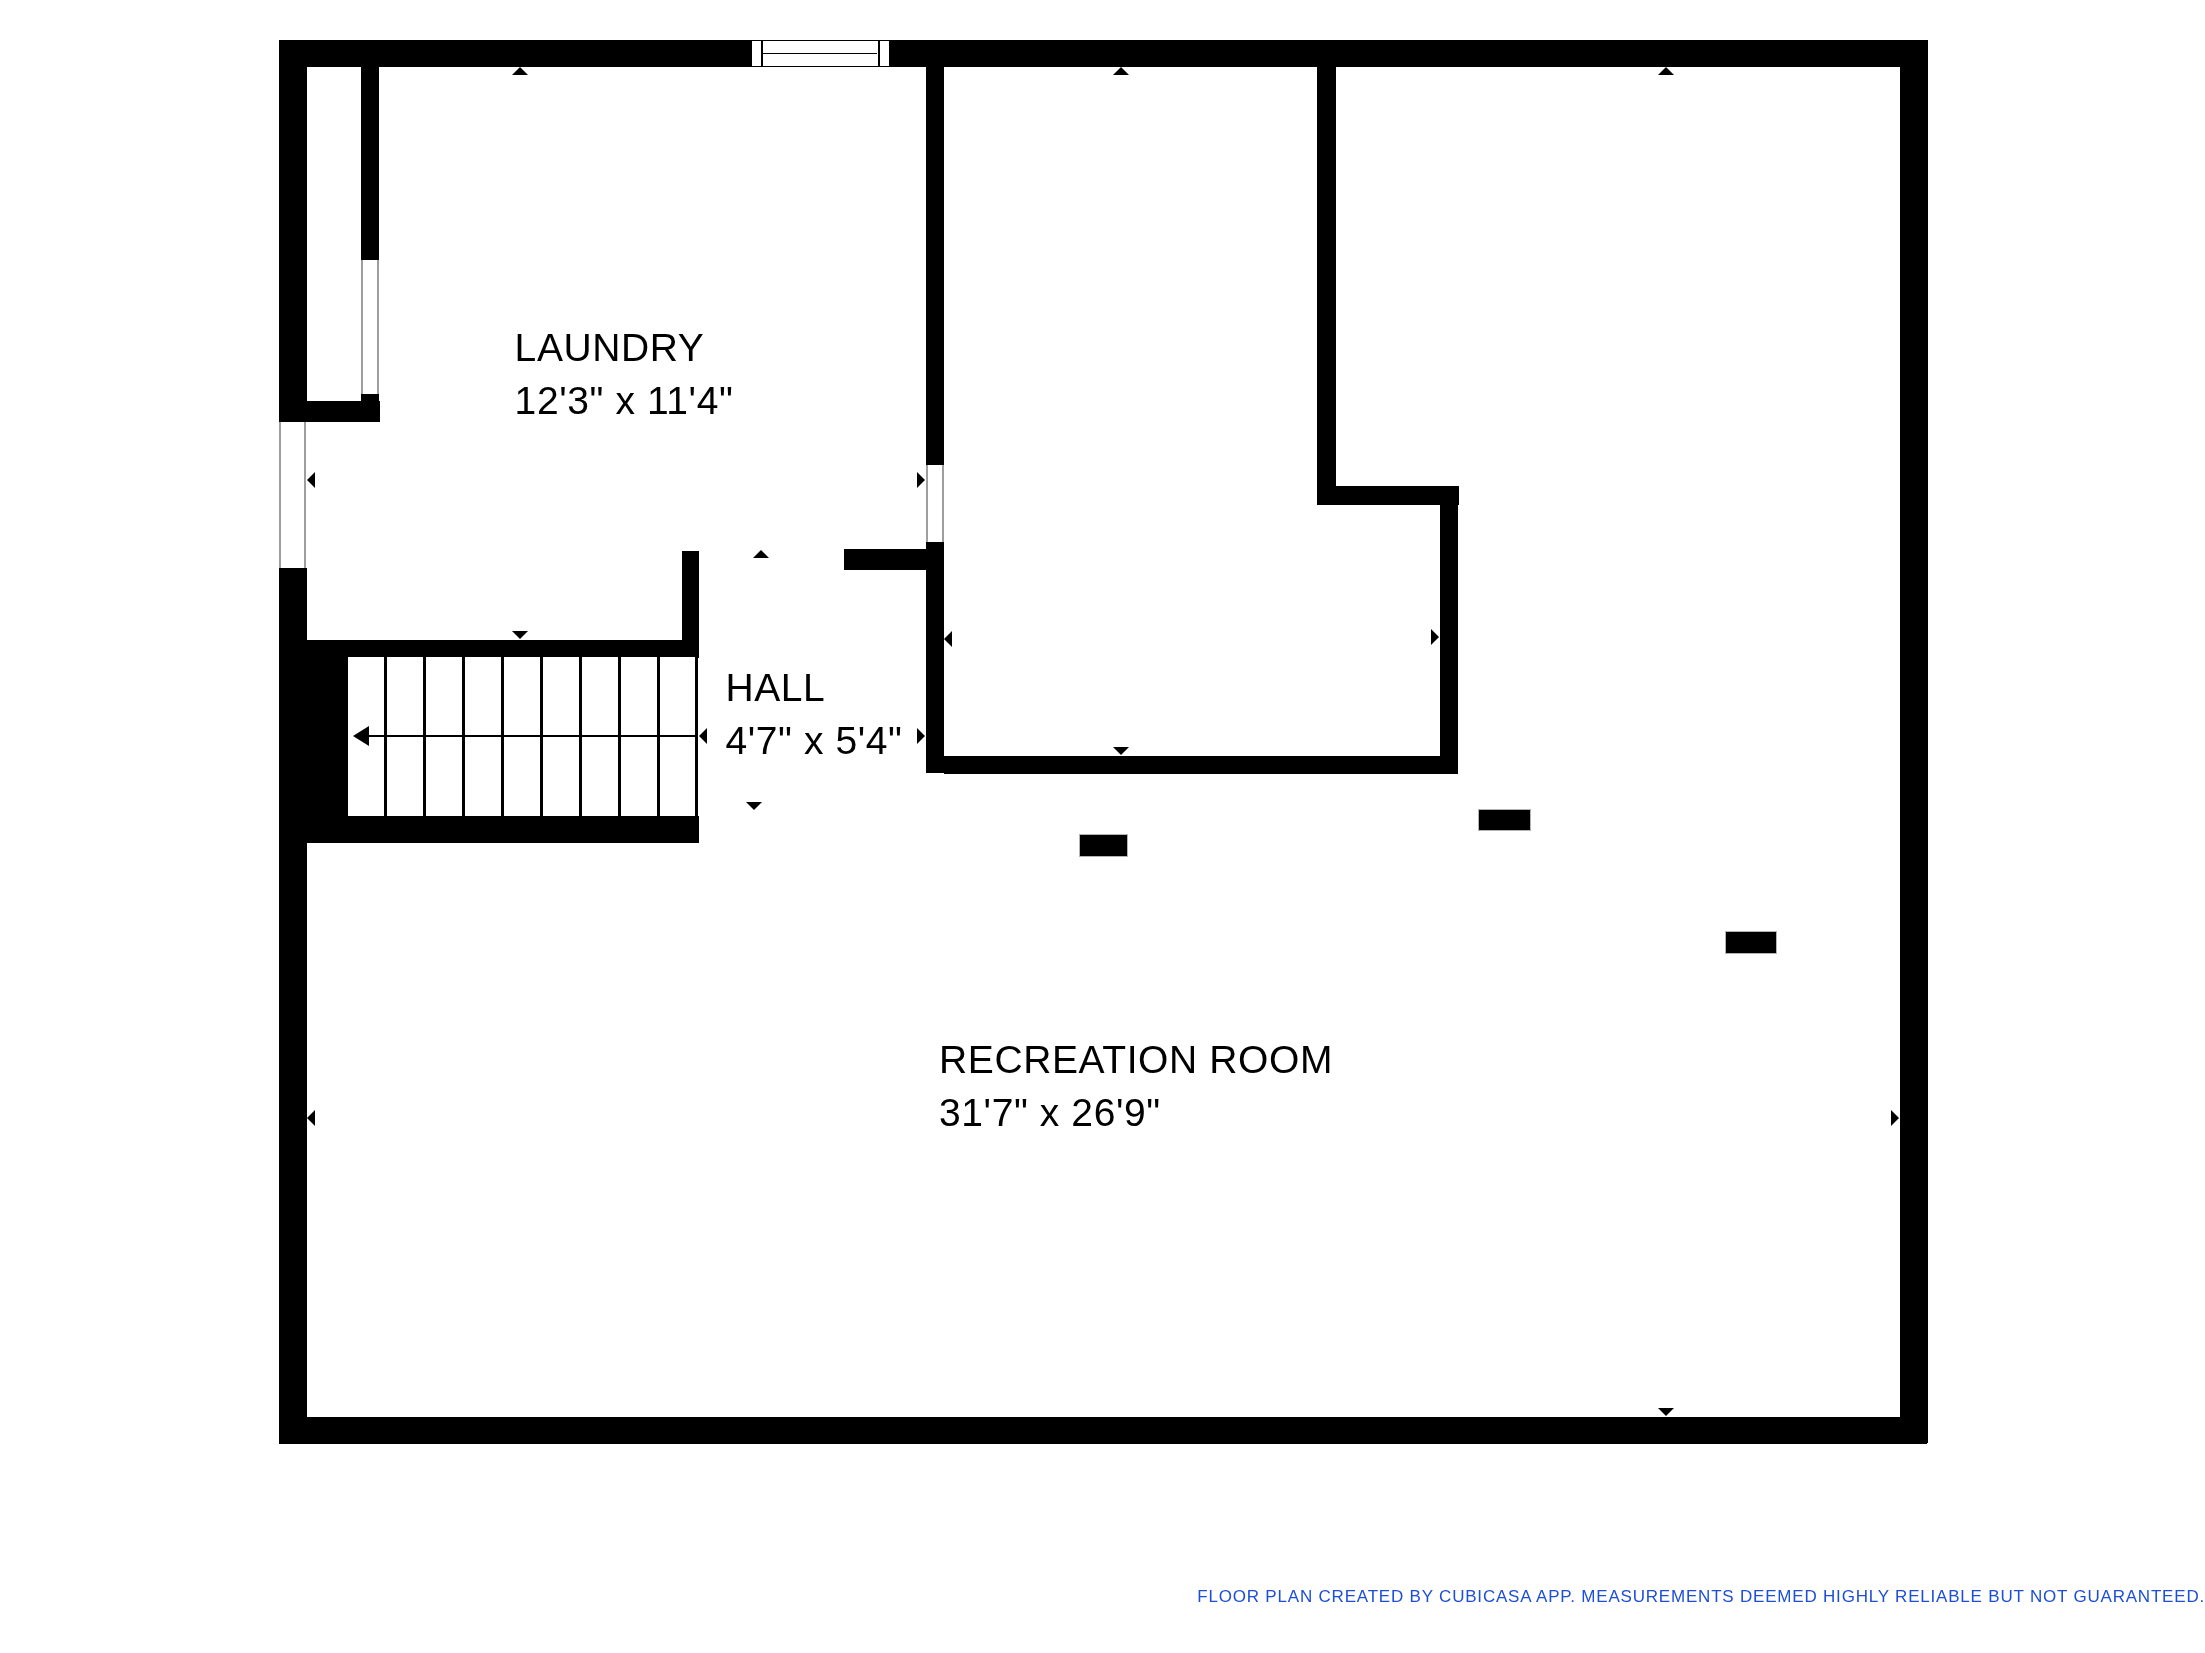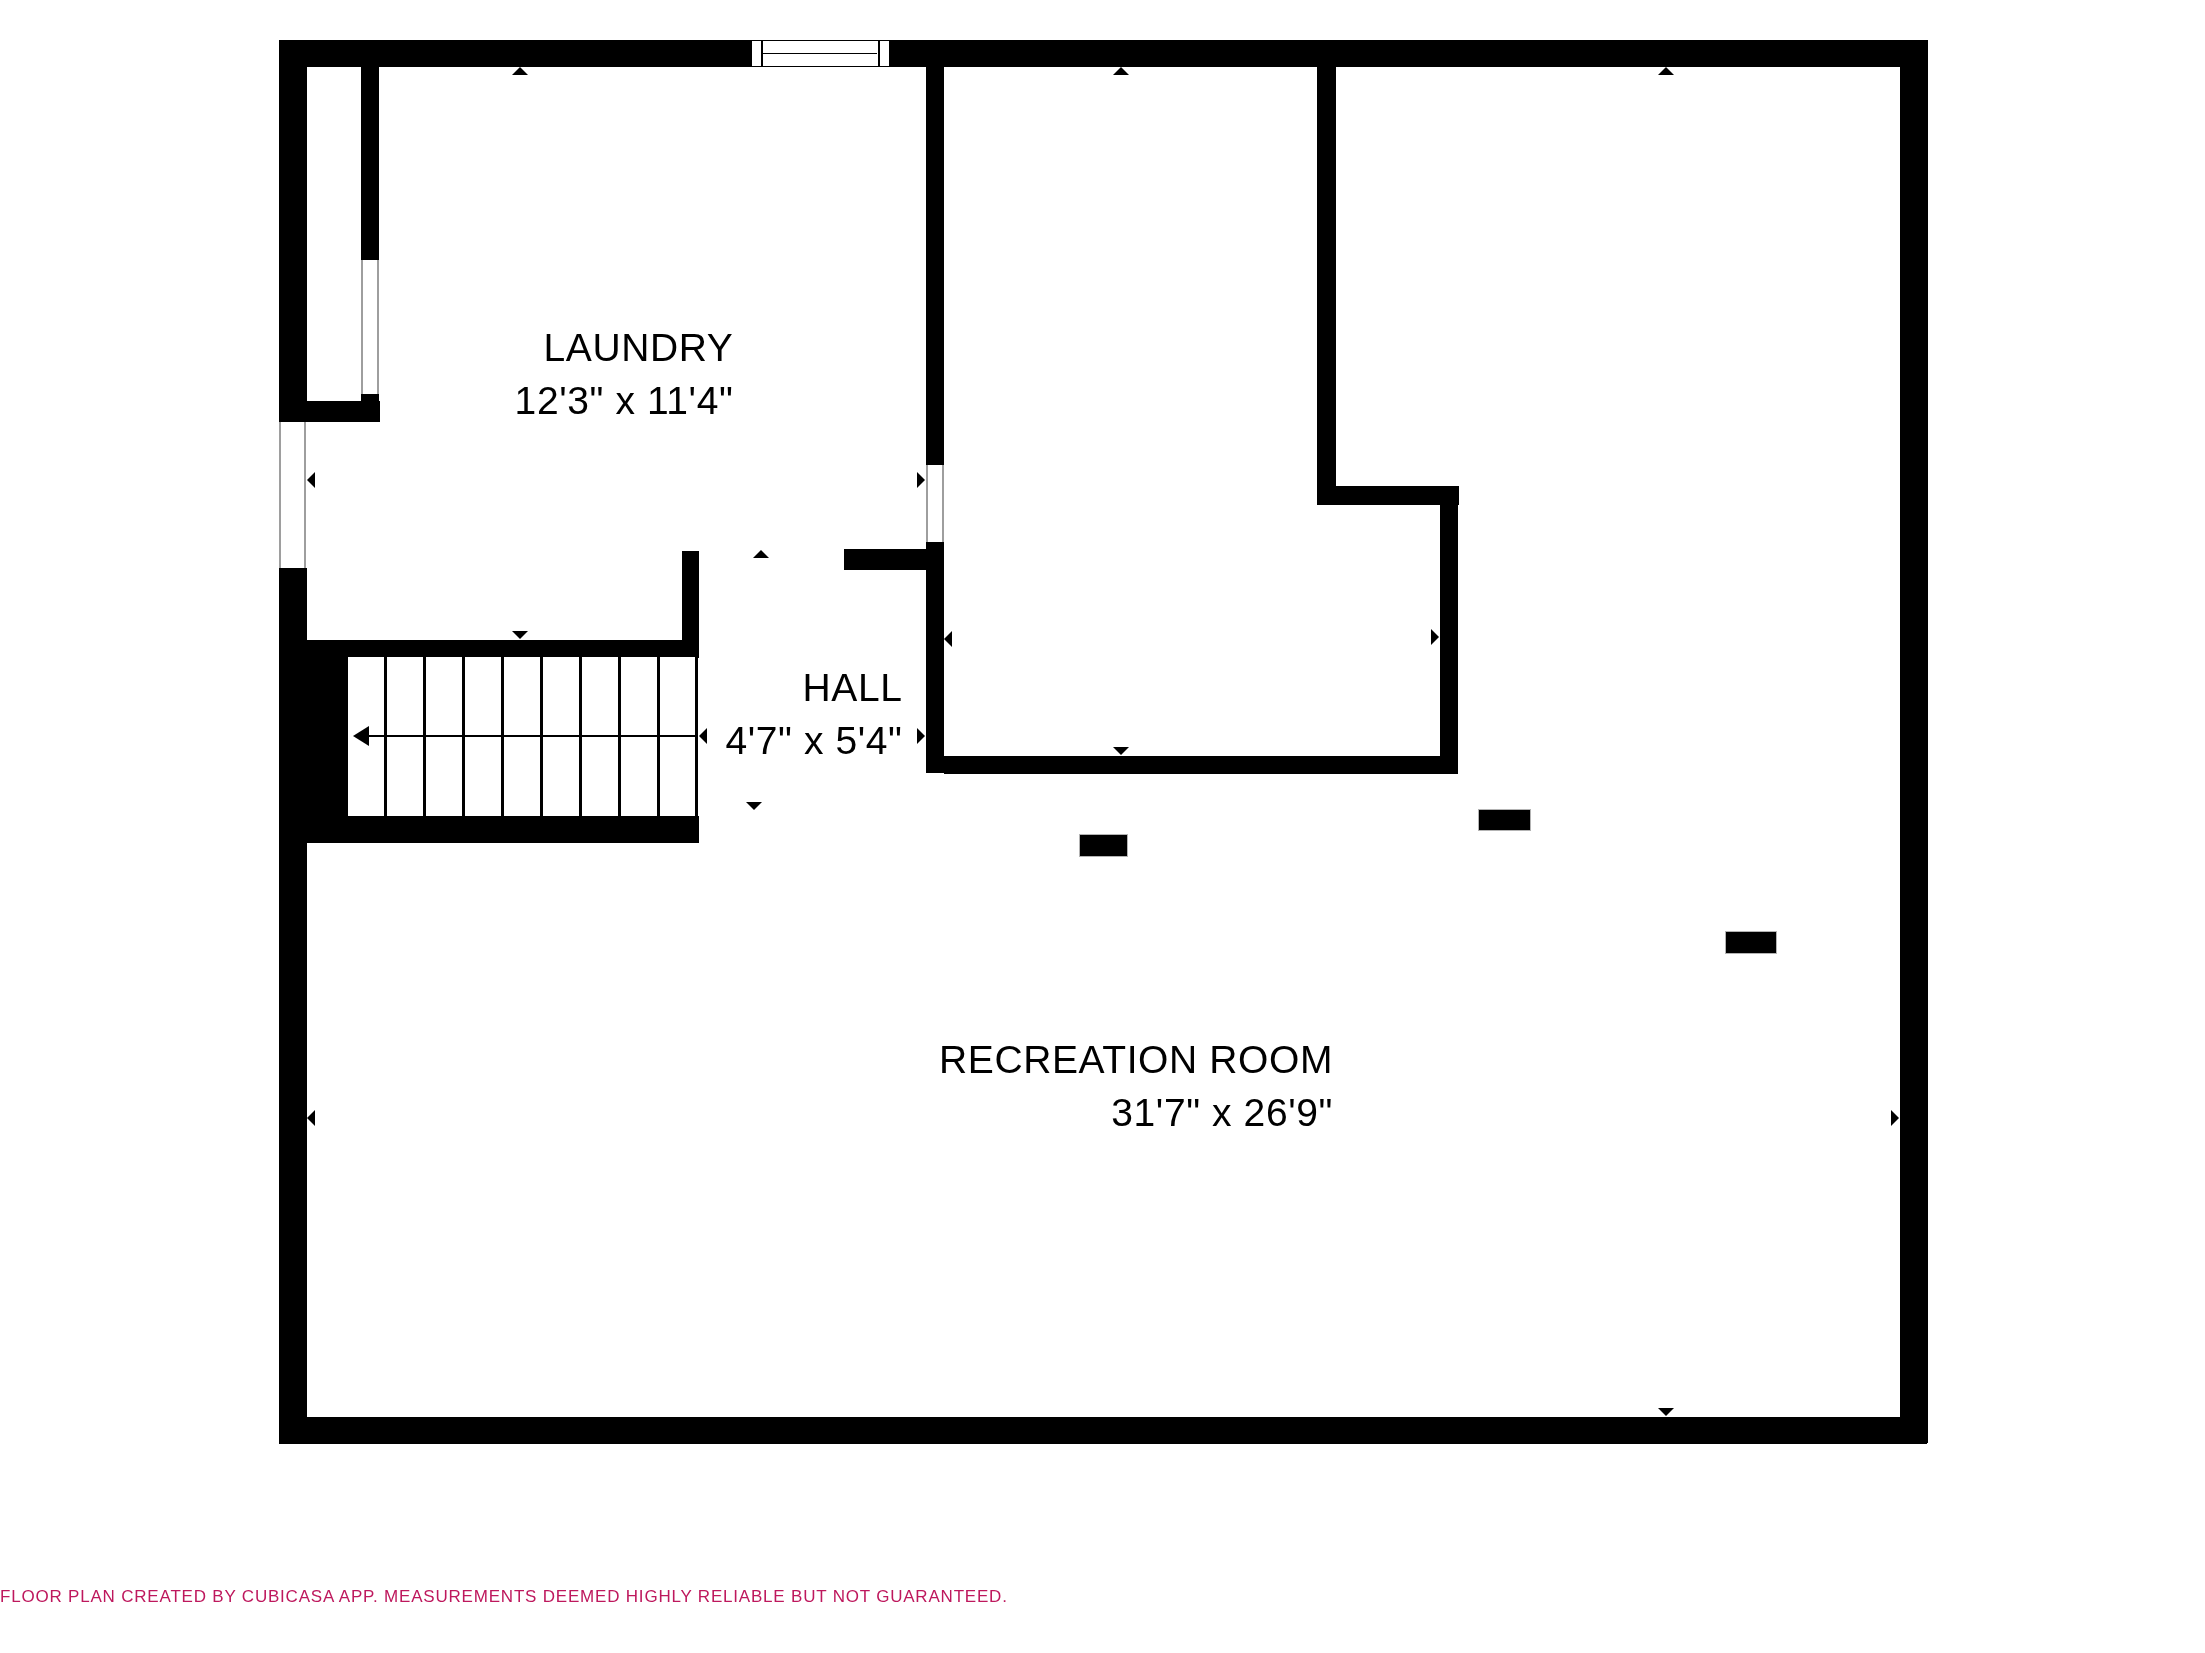--- a/index.html
+++ b/index.html
@@ -18,24 +18,24 @@
           border-bottom:8.8px solid #000000;}
   .tri-down{border-left-width:8.8px;border-right-width:8.8px;border-bottom-width:0;
           border-top:8.8px solid #000000;}
   .tri-left{border-top-width:8.3px;border-bottom-width:8.3px;border-left-width:0;
           border-right:8.8px solid #000000;}
   .tri-right{border-top-width:8.3px;border-bottom-width:8.3px;border-right-width:0;
           border-left:8.8px solid #000000;}
   .tri-stair{border-top-width:10.5px;border-bottom-width:10.5px;border-left-width:0;
           border-right:16.5px solid #000000;}
   .arrow-line{position:absolute;background:#000000;}
-  .room-label{position:absolute;transform:translateX(-50%);text-align:right;white-space:nowrap;
+  .room-label{position:absolute;transform:translateX(-50%);text-align:left;white-space:nowrap;
               font-size:39px;line-height:53px;color:#000000;letter-spacing:0.6px;}
-  .footer{position:absolute;left:0;top:1586px;width:2205px;text-align:left;
-          font-size:17px;line-height:21px;letter-spacing:0.8px;color:#be185d;}
+  .footer{position:absolute;left:0;top:1586px;width:2205px;text-align:right;
+          font-size:17px;line-height:21px;letter-spacing:0.8px;color:#1d4ed8;}
 </style>
 </head>
 <body>
 
 <div class="page">
 
   <div class="wall" style="left:279px;top:40px;width:1648px;height:27px"></div>
   <div class="wall" style="left:279px;top:1417px;width:1648px;height:26.5px"></div>
   <div class="wall" style="left:279px;top:40px;width:27.6px;height:382px"></div>
   <div class="wall" style="left:279px;top:568px;width:27.6px;height:875px"></div>

